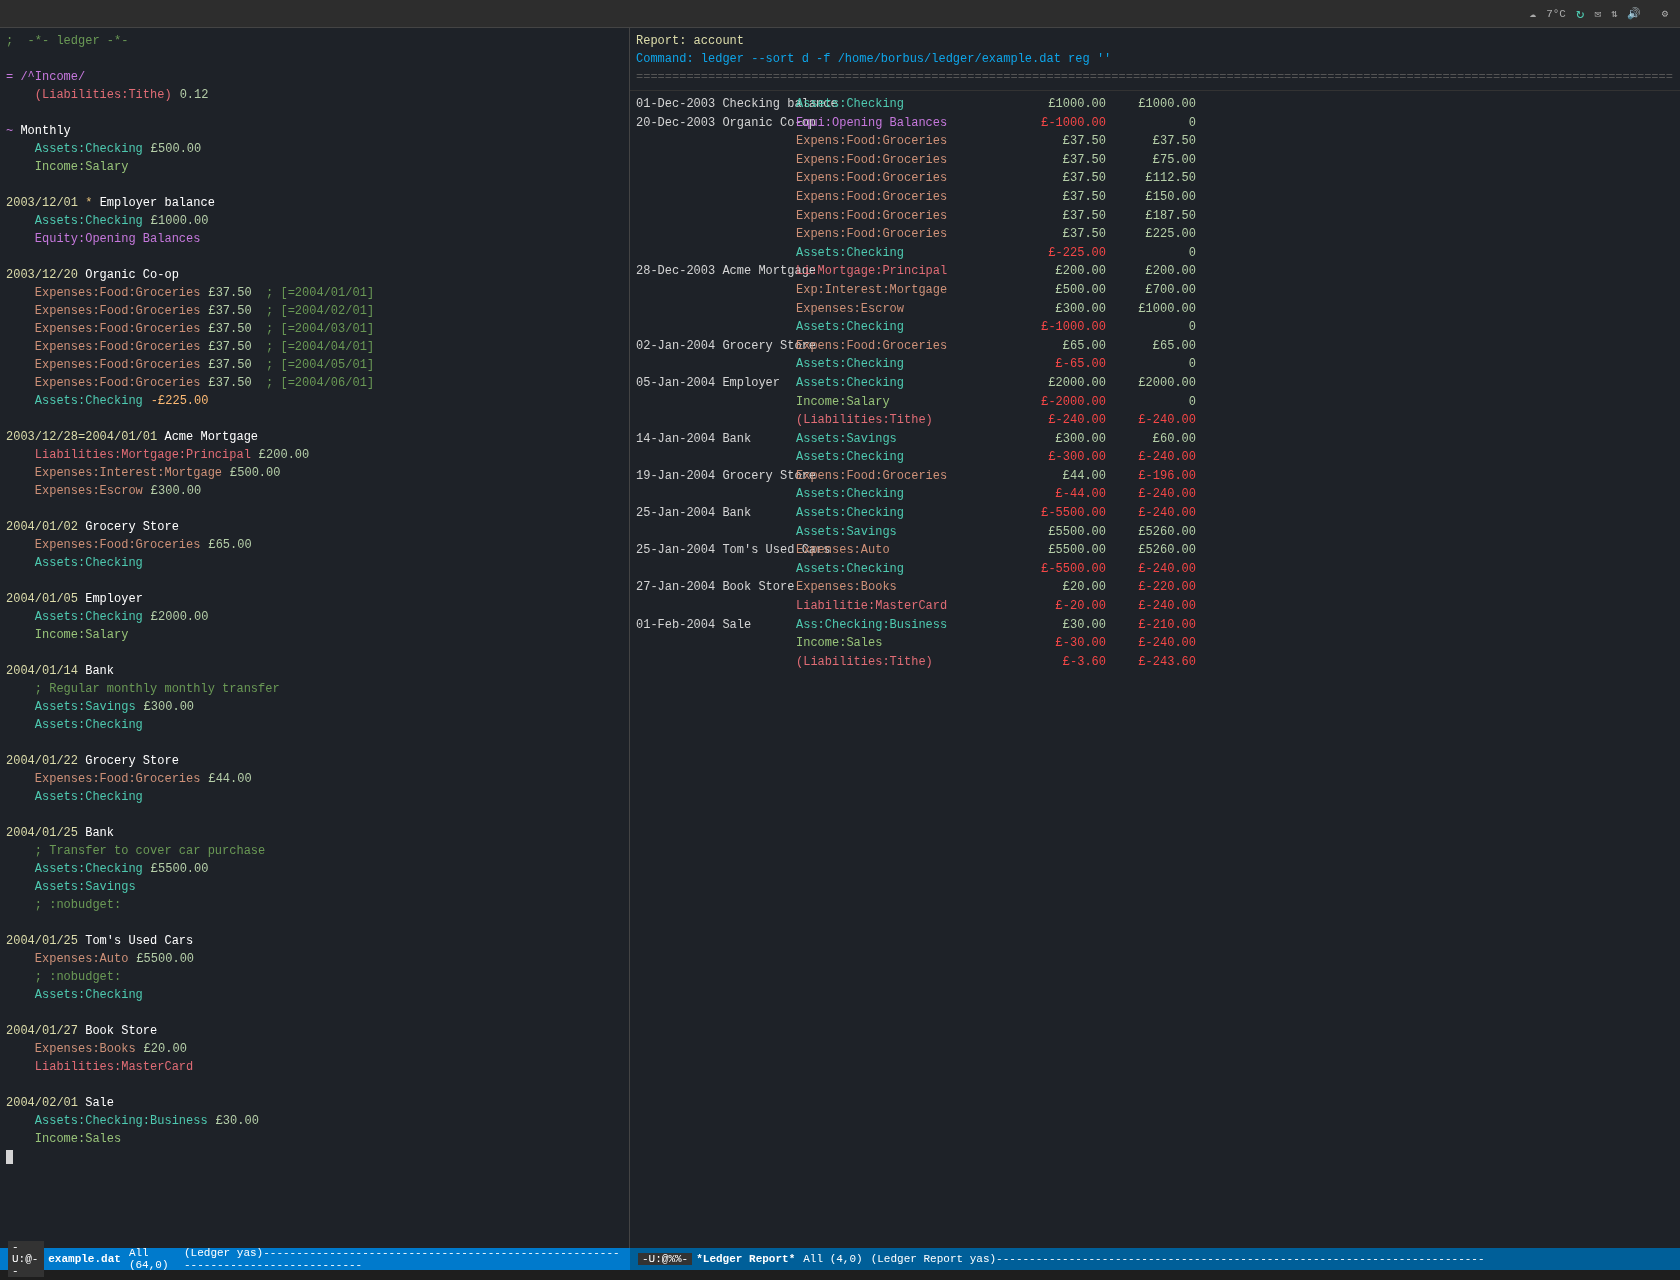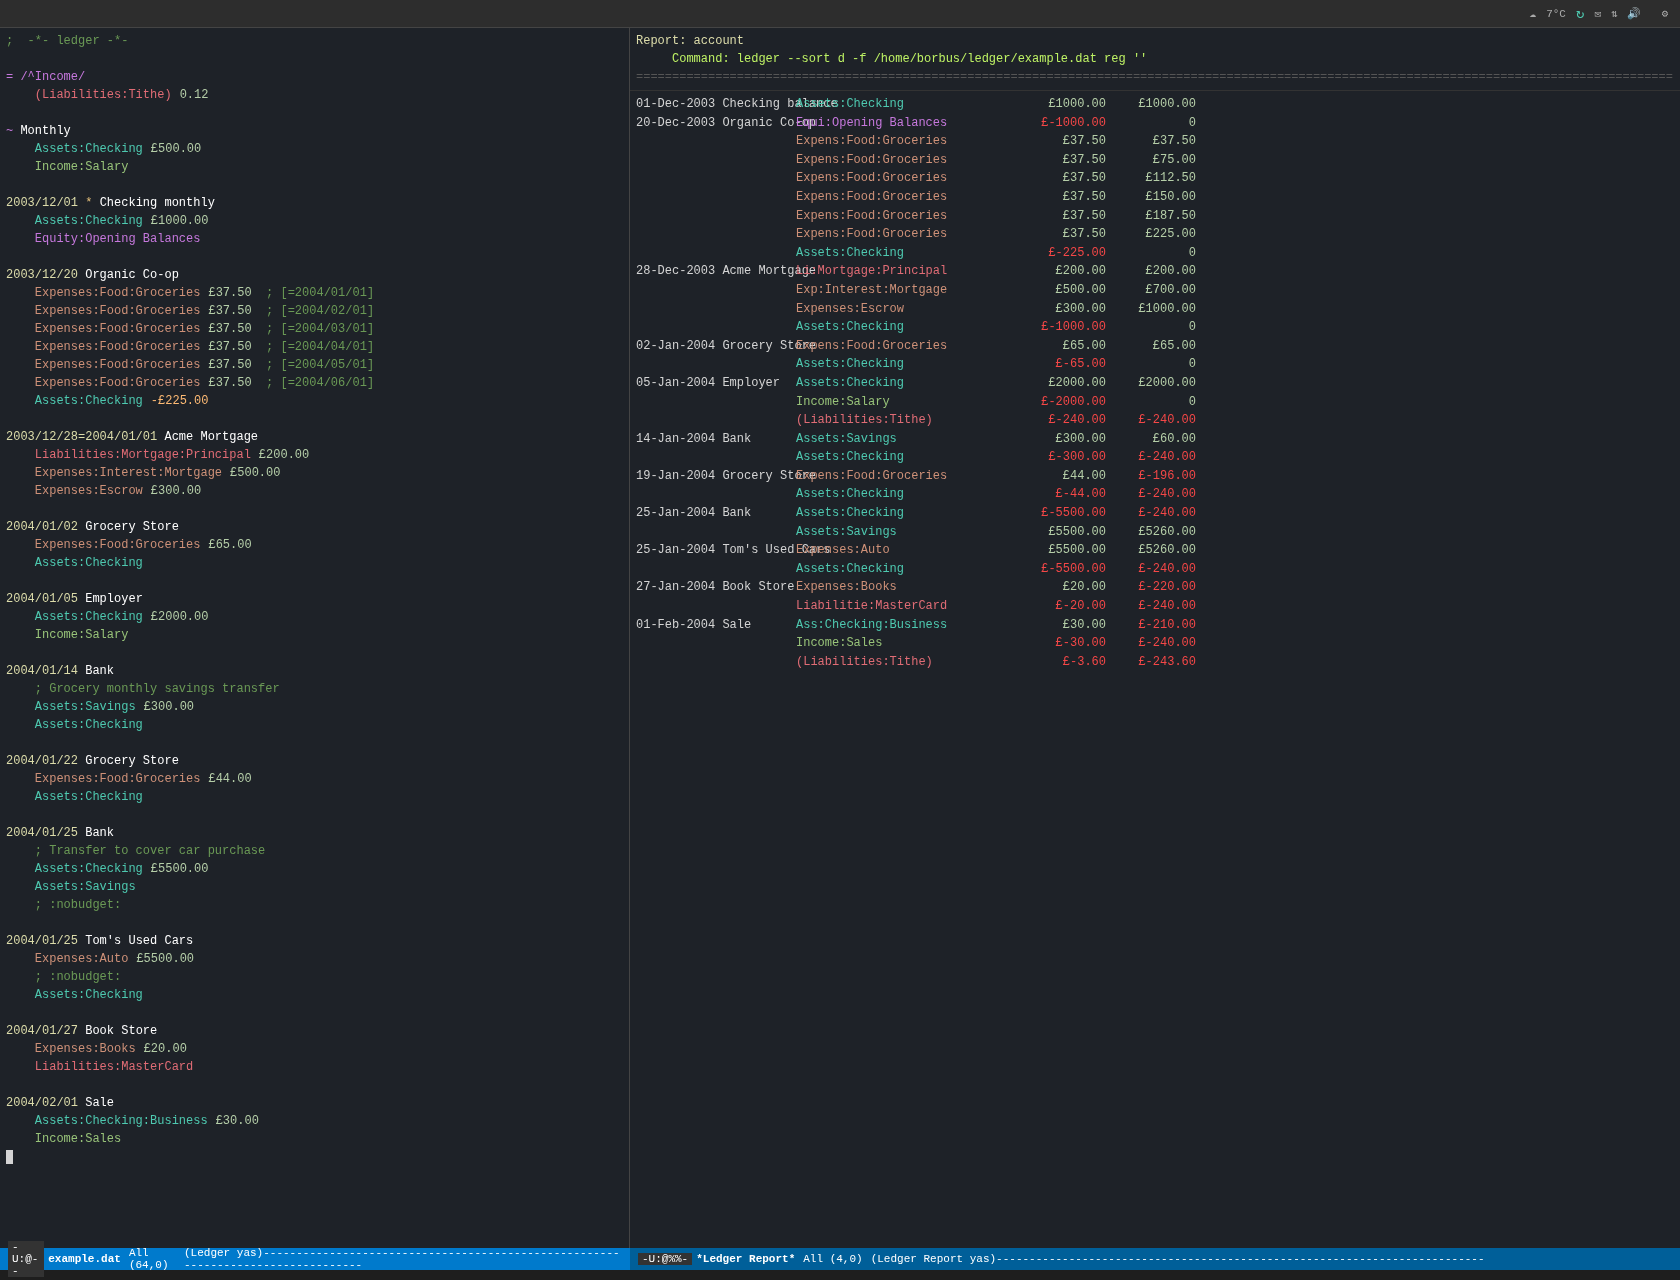--- a/index.html
+++ b/index.html
@@ -141,21 +141,21 @@
     <div class="pane-content" id="left-content">
     <div class="code-line"><span class="comment">;  -*- ledger -*-</span></div>
         <div class="code-line">&nbsp;</div>
         <div class="code-line"><span class="equals">= /^Income/</span></div>
         <div class="code-line"><span class="account-liability">    (Liabilities:Tithe)</span><span style="margin-left:8px;" class="amount-pos">0.12</span></div>
         <div class="code-line">&nbsp;</div>
         <div class="code-line"><span class="tilde">~ </span><span style="color:#ffffff;margin-top:48px;">Monthly</span></div>
         <div class="code-line"><span class="account-asset">    Assets:Checking</span><span style="margin-left:8px;" class="amount-pos">£500.00</span></div>
         <div class="code-line"><span class="account-income">    Income:Salary</span></div>
         <div class="code-line">&nbsp;</div>
-        <div class="code-line"><span class="date-entry">2003/12/01</span> <span style="color:#e5c07b;">*</span> <span class="entry-name">Checking monthly</span></div>
+        <div class="code-line"><span class="date-entry">2003/12/01</span> <span style="color:#e5c07b;">*</span> <span class="entry-name">Employer balance</span></div>
         <div class="code-line"><span class="account-asset">    Assets:Checking</span><span style="margin-left:8px;" class="amount-pos">£1000.00</span></div>
         <div class="code-line"><span class="account-equity">    Equity:Opening Balances</span></div>
         <div class="code-line">&nbsp;</div>
         <div class="code-line"><span class="date-entry">2003/12/20</span> <span class="entry-name">Organic Co-op</span></div>
         <div class="code-line"><span class="account-expense">    Expenses:Food:Groceries</span><span style="margin-left:8px;" class="amount-pos">£37.50</span>  <span class="comment">; [=2004/01/01]</span></div>
         <div class="code-line"><span class="account-expense">    Expenses:Food:Groceries</span><span style="margin-left:8px;" class="amount-pos">£37.50</span>  <span class="comment">; [=2004/02/01]</span></div>
         <div class="code-line"><span class="account-expense">    Expenses:Food:Groceries</span><span style="margin-left:8px;" class="amount-pos">£37.50</span>  <span class="comment">; [=2004/03/01]</span></div>
         <div class="code-line"><span class="account-expense">    Expenses:Food:Groceries</span><span style="margin-left:8px;" class="amount-pos">£37.50</span>  <span class="comment">; [=2004/04/01]</span></div>
         <div class="code-line"><span class="account-expense">    Expenses:Food:Groceries</span><span style="margin-left:8px;" class="amount-pos">£37.50</span>  <span class="comment">; [=2004/05/01]</span></div>
         <div class="code-line"><span class="account-expense">    Expenses:Food:Groceries</span><span style="margin-left:8px;" class="amount-pos">£37.50</span>  <span class="comment">; [=2004/06/01]</span></div>
@@ -168,21 +168,21 @@
         <div class="code-line">&nbsp;</div>
         <div class="code-line"><span class="date-entry">2004/01/02</span> <span class="entry-name">Grocery Store</span></div>
         <div class="code-line"><span class="account-expense">    Expenses:Food:Groceries</span><span style="margin-left:8px;" class="amount-pos">£65.00</span></div>
         <div class="code-line"><span class="account-asset">    Assets:Checking</span></div>
         <div class="code-line">&nbsp;</div>
         <div class="code-line"><span class="date-entry">2004/01/05</span> <span class="entry-name">Employer</span></div>
         <div class="code-line"><span class="account-asset">    Assets:Checking</span><span style="margin-left:8px;" class="amount-pos">£2000.00</span></div>
         <div class="code-line"><span class="account-income">    Income:Salary</span></div>
         <div class="code-line">&nbsp;</div>
         <div class="code-line"><span class="date-entry">2004/01/14</span> <span class="entry-name">Bank</span></div>
-        <div class="code-line"><span class="comment">    ; Grocery monthly savings transfer</span></div>
+        <div class="code-line"><span class="comment">    ; Regular monthly monthly transfer</span></div>
         <div class="code-line"><span class="account-asset">    Assets:Savings</span><span style="margin-left:8px;" class="amount-pos">£300.00</span></div>
         <div class="code-line"><span class="account-asset">    Assets:Checking</span></div>
         <div class="code-line">&nbsp;</div>
         <div class="code-line"><span class="date-entry">2004/01/22</span> <span class="entry-name">Grocery Store</span></div>
         <div class="code-line"><span class="account-expense">    Expenses:Food:Groceries</span><span style="margin-left:8px;" class="amount-pos">£44.00</span></div>
         <div class="code-line"><span class="account-asset">    Assets:Checking</span></div>
         <div class="code-line">&nbsp;</div>
         <div class="code-line"><span class="date-entry">2004/01/25</span> <span class="entry-name">Bank</span></div>
         <div class="code-line"><span class="comment">    ; Transfer to cover car purchase</span></div>
         <div class="code-line"><span class="account-asset">    Assets:Checking</span><span style="margin-left:8px;" class="amount-pos">£5500.00</span></div>
@@ -200,21 +200,21 @@
         <div class="code-line">&nbsp;</div>
         <div class="code-line"><span class="date-entry">2004/02/01</span> <span class="entry-name">Sale</span></div>
         <div class="code-line"><span class="account-asset">    Assets:Checking:Business</span><span style="margin-left:8px;" class="amount-pos">£30.00</span></div>
         <div class="code-line"><span class="account-income">    Income:Sales</span></div>
         <div class="code-line"><span style="background:#d4d4d4; color:#1e2228;">&nbsp;</span></div>
       </div>
   </div>
   <div id="right-pane">
     <div class="right-pane-header">
       <div class="code-line report-header">Report: account</div>
-      <div class="code-line" style="color:#bef264;margin-left:36px;">Command: ledger --sort d -f /home/borbus/ledger/example.dat reg ''</div>
+      <div class="code-line" style="color:#0ea5e9;">Command: ledger --sort d -f /home/borbus/ledger/example.dat reg ''</div>
       <div class="code-line report-divider" style="color:#555;">================================================================================================================================================</div>
     </div>
     <div class="report-table" id="report-table">
     <div class="report-row"><span class="report-date" style="width:160px;display:inline-block;">01-Dec-2003 Checking balance</span><span class="account-asset" style="width:220px;display:inline-block;">Assets:Checking</span><span class="report-amount" style="width:90px;display:inline-block;text-align:right;">£1000.00</span><span class="report-amount" style="width:90px;display:inline-block;text-align:right;padding-left:4px;">£1000.00</span></div>
         <div class="report-row"><span class="report-date" style="width:160px;display:inline-block;">20-Dec-2003 Organic Co-op</span><span class="account-equity" style="width:220px;display:inline-block;">Equi:Opening Balances</span><span class="report-amount-neg" style="width:90px;display:inline-block;text-align:right;">£-1000.00</span><span class="report-amount" style="width:90px;display:inline-block;text-align:right;padding-left:4px;">0</span></div>
         <div class="report-row"><span style="width:160px;display:inline-block;"></span><span class="account-expense" style="width:220px;display:inline-block;">Expens:Food:Groceries</span><span class="report-amount" style="width:90px;display:inline-block;text-align:right;">£37.50</span><span class="report-amount" style="width:90px;display:inline-block;text-align:right;padding-left:4px;">£37.50</span></div>
         <div class="report-row"><span style="width:160px;display:inline-block;"></span><span class="account-expense" style="width:220px;display:inline-block;">Expens:Food:Groceries</span><span class="report-amount" style="width:90px;display:inline-block;text-align:right;">£37.50</span><span class="report-amount" style="width:90px;display:inline-block;text-align:right;padding-left:4px;">£75.00</span></div>
         <div class="report-row"><span style="width:160px;display:inline-block;"></span><span class="account-expense" style="width:220px;display:inline-block;">Expens:Food:Groceries</span><span class="report-amount" style="width:90px;display:inline-block;text-align:right;">£37.50</span><span class="report-amount" style="width:90px;display:inline-block;text-align:right;padding-left:4px;">£112.50</span></div>
         <div class="report-row"><span style="width:160px;display:inline-block;"></span><span class="account-expense" style="width:220px;display:inline-block;">Expens:Food:Groceries</span><span class="report-amount" style="width:90px;display:inline-block;text-align:right;">£37.50</span><span class="report-amount" style="width:90px;display:inline-block;text-align:right;padding-left:4px;">£150.00</span></div>
         <div class="report-row"><span style="width:160px;display:inline-block;"></span><span class="account-expense" style="width:220px;display:inline-block;">Expens:Food:Groceries</span><span class="report-amount" style="width:90px;display:inline-block;text-align:right;">£37.50</span><span class="report-amount" style="width:90px;display:inline-block;text-align:right;padding-left:4px;">£187.50</span></div>

